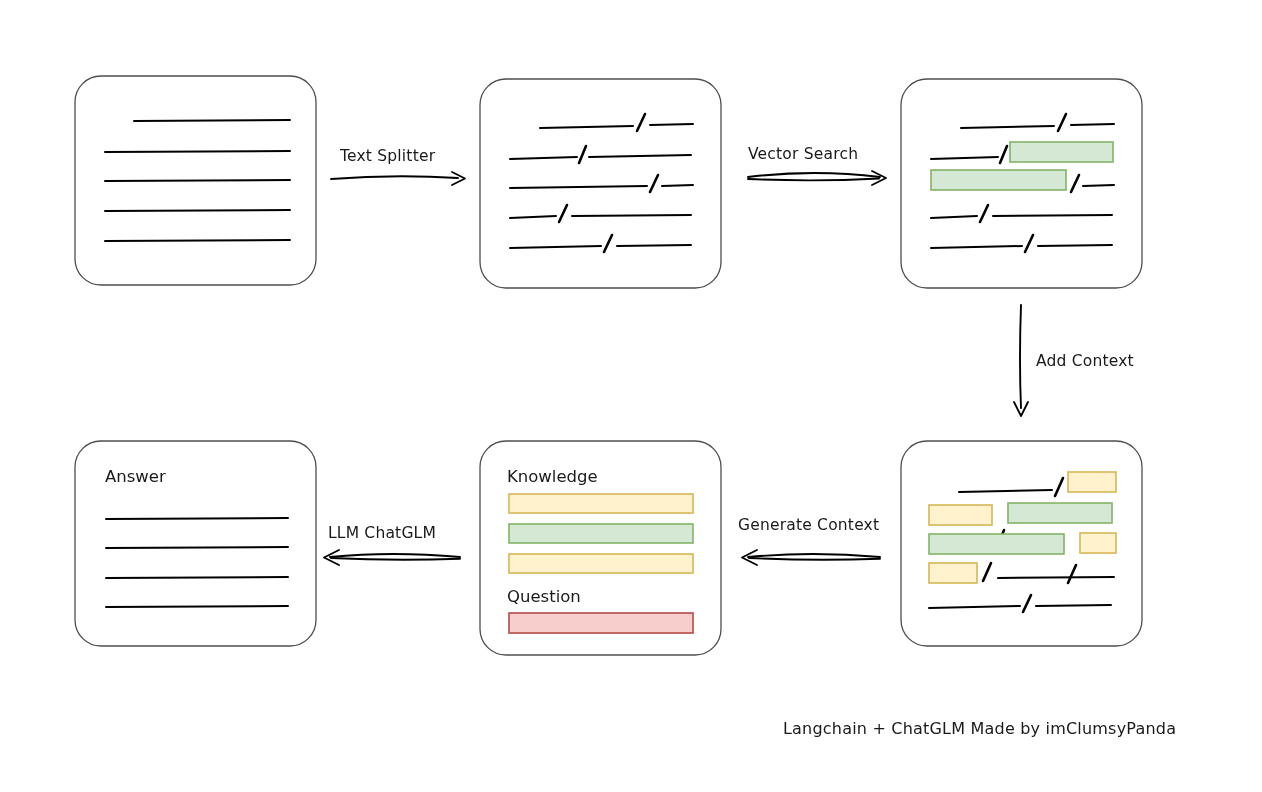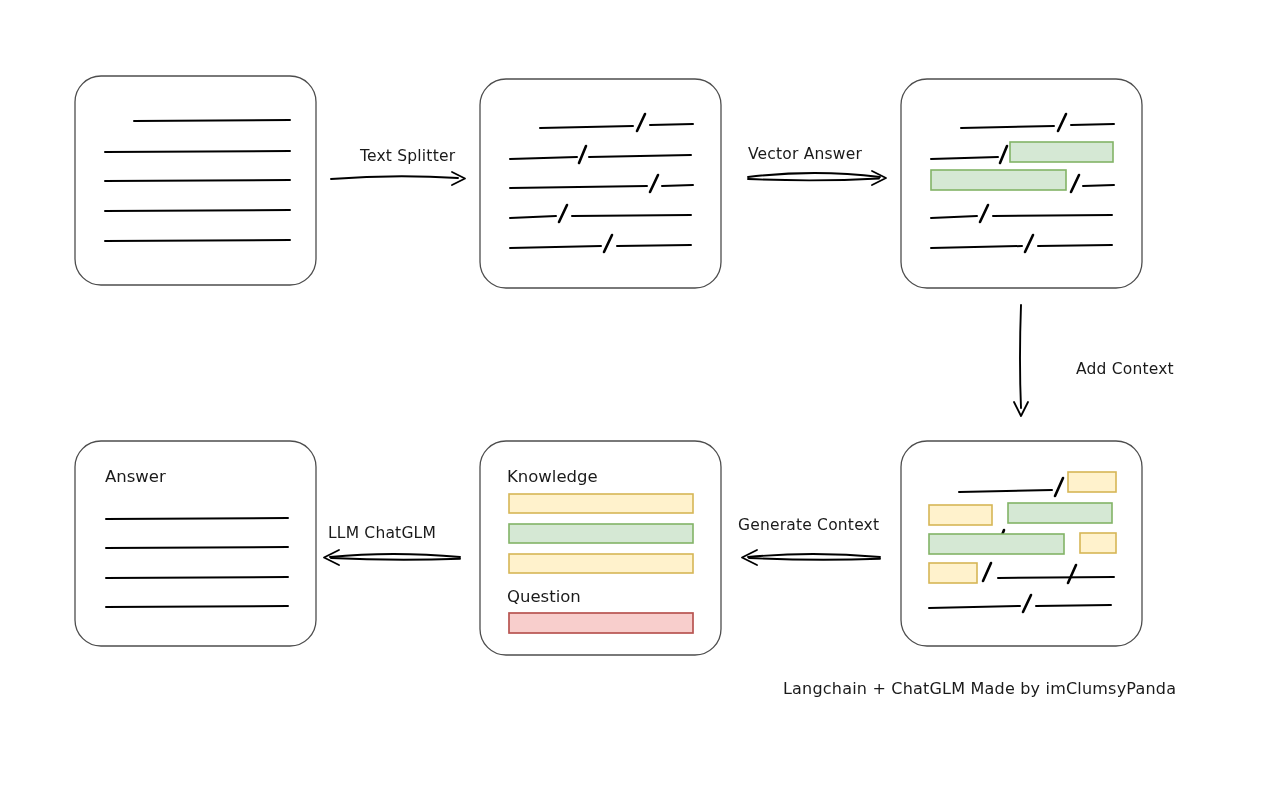--- a/index.html
+++ b/index.html
@@ -21,21 +21,21 @@
     height: 792px;
   }
   .lbl {
     position: absolute;
     font-family: "DejaVu Sans", sans-serif;
     color: #1a1a1a;
     white-space: nowrap;
     letter-spacing: 0.2px;
   }
   .arrow-label { font-size: 15.5px; }
-  .footer-label { font-size: 16px; }
+  .footer-label { font-size: 16px; margin-top: 40px; }
 </style>
 </head>
 <body>
 
 <svg id="canvas" viewBox="0 0 1262 792" xmlns="http://www.w3.org/2000/svg">
 
   <g>
     <rect x="75" y="76" width="241" height="209" rx="26" ry="26" fill="#ffffff" stroke="#4d4d4d" stroke-width="1.3"></rect>
     <g stroke="#000000" stroke-width="2" stroke-linecap="round">
       <line x1="134" y1="121" x2="290" y2="120"></line>
@@ -172,23 +172,23 @@
     <g stroke="#000000" stroke-width="2" stroke-linecap="round">
       <line x1="106" y1="519" x2="288" y2="518"></line>
       <line x1="106" y1="548" x2="288" y2="547"></line>
       <line x1="106" y1="578" x2="288" y2="577"></line>
       <line x1="106" y1="607" x2="288" y2="606"></line>
     </g>
   </g>
 
 </svg>
 
-<div class="lbl arrow-label" style="left:360px; top:147px;">Text Splitter</div>
+<div class="lbl arrow-label" style="left:340px; top:147px;">Text Splitter</div>
 
-<div class="lbl arrow-label" style="left:748px; top:145px;">Vector Answer</div>
+<div class="lbl arrow-label" style="left:748px; top:145px;">Vector Search</div>
 
-<div class="lbl arrow-label" style="left:1036px; top:360px;margin-left:40px;">Add Context</div>
+<div class="lbl arrow-label" style="left:1036px; top:352px;">Add Context</div>
 
 <div class="lbl arrow-label" style="left:738px; top:516px;">Generate Context</div>
 
 <div class="lbl arrow-label" style="left:328px; top:524px;">LLM ChatGLM</div>
 
 <div class="lbl footer-label" style="left:783px; top:679px;">Langchain + ChatGLM Made by imClumsyPanda</div>
 
 </body></html>

